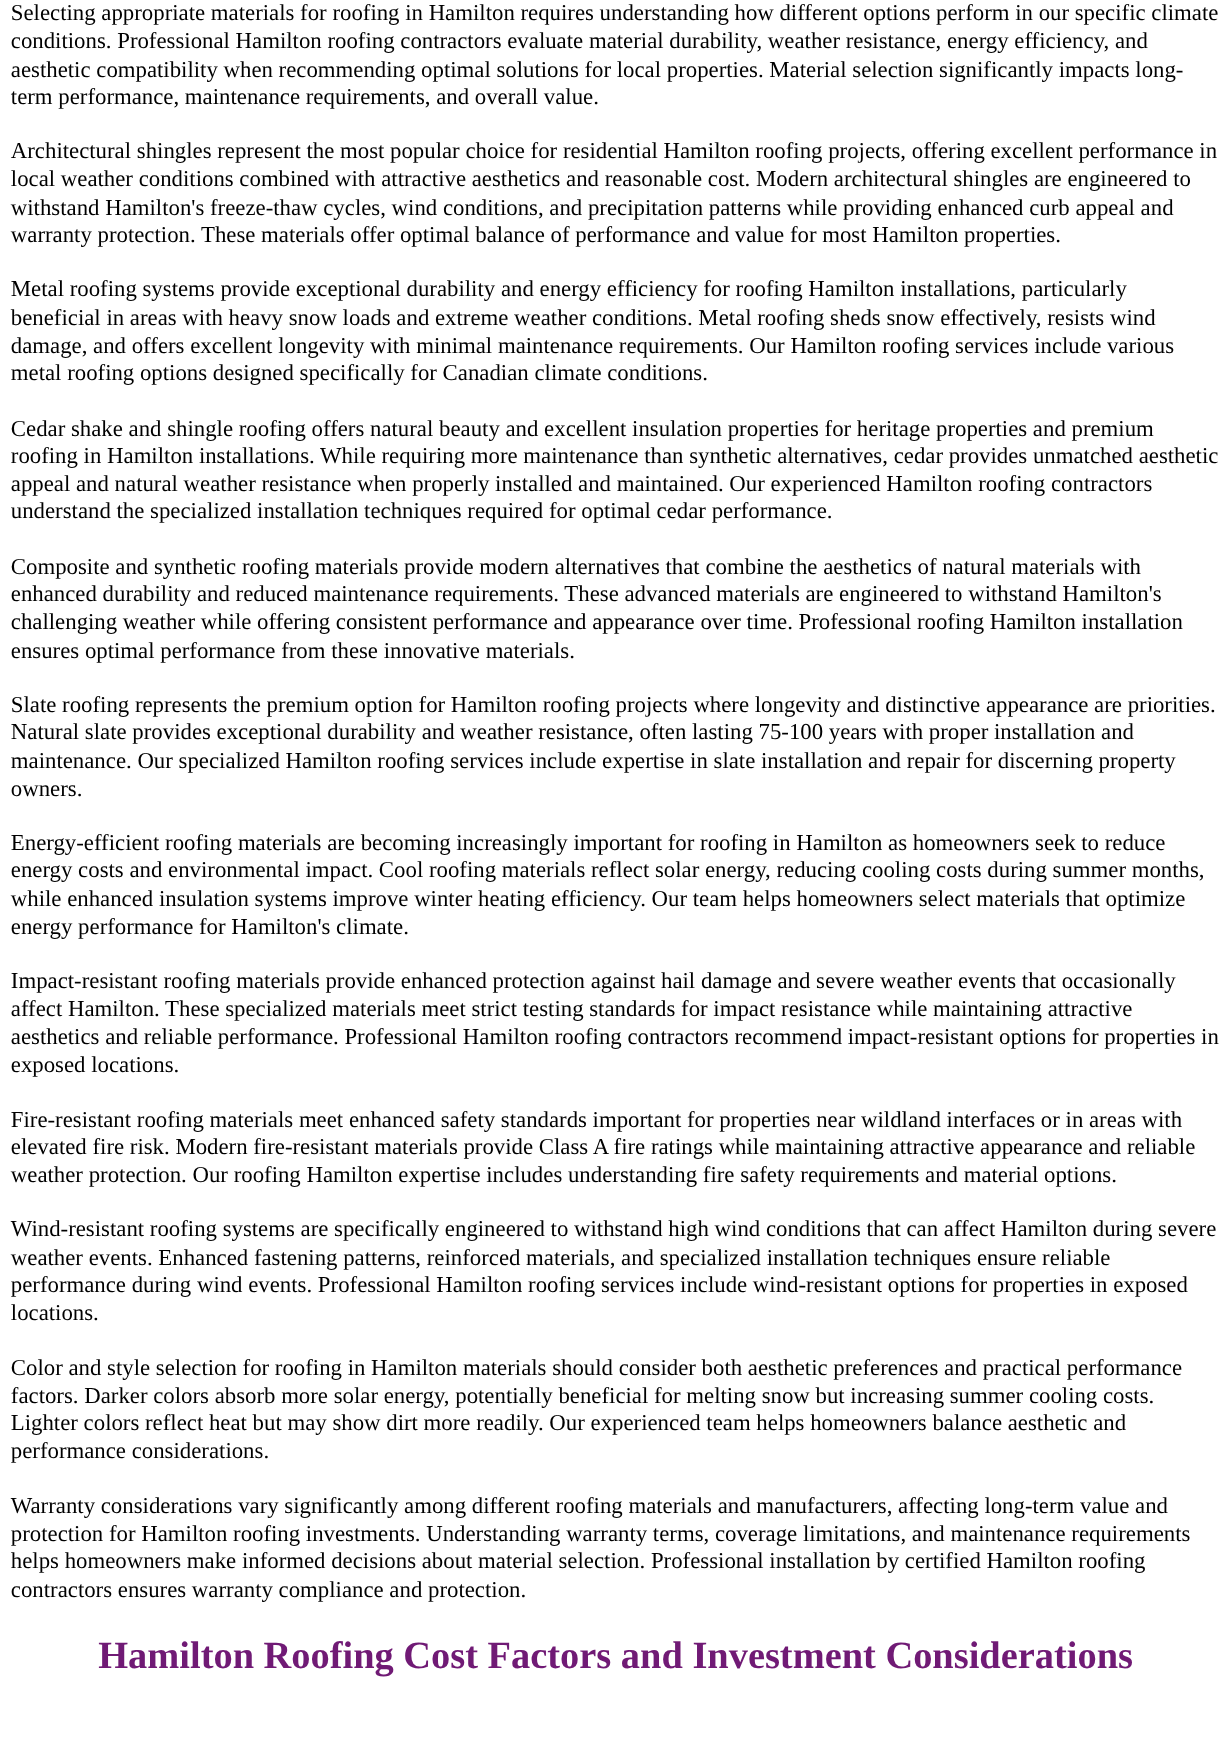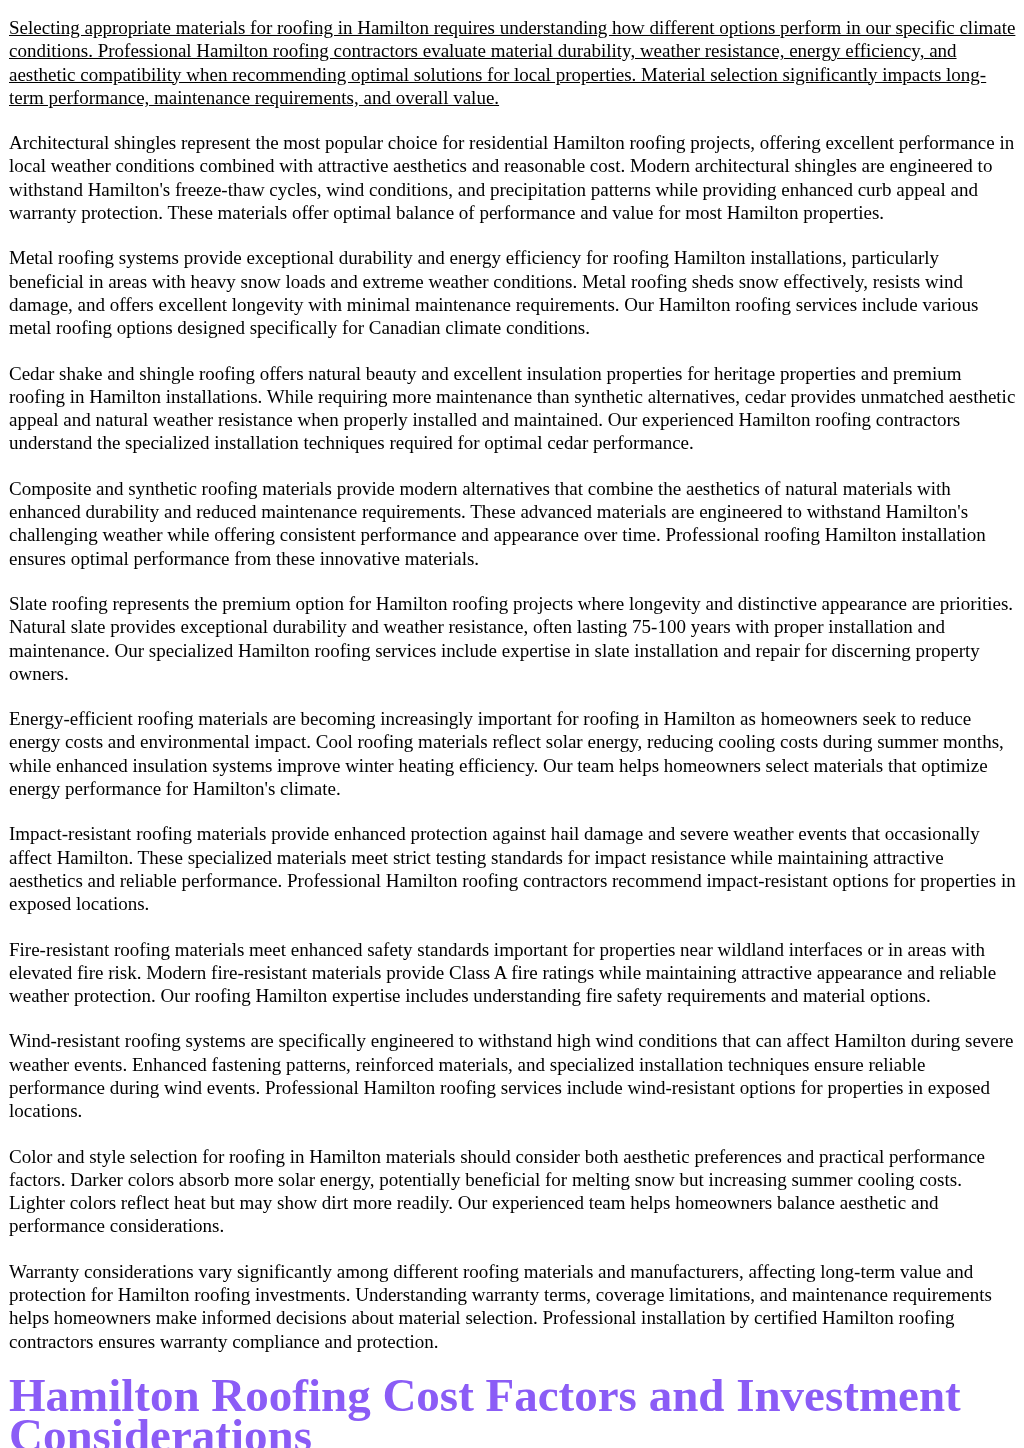--- a/index.html
+++ b/index.html
@@ -17,30 +17,30 @@
     font-family: "Liberation Serif", "DejaVu Serif", serif;
     font-size: 19px;
     line-height: 23.3px;
     overflow: hidden;
   }
   .page p {
     margin: 22px 0;
     text-align: left;
   }
   .page p:first-child {
-    margin-top: 16px;
-    text-decoration: underline;
+    margin-top: 0;
   }
   .page h1 {
     font-family: "Liberation Serif", "DejaVu Serif", serif;
-    font-size: 47px;
+    font-size: 32px;
     line-height: 40px;
     font-weight: bold;
     margin: 21px 0 20px 0;
-    color: #8b5cf6;
+    color: #701a75;
+    text-align: center;
   }
 </style>
 </head>
 <body>
 
 <div class="page">
   <p>Selecting appropriate materials for roofing in Hamilton requires understanding how different options perform in our specific climate conditions. Professional Hamilton roofing contractors evaluate material durability, weather resistance, energy efficiency, and aesthetic compatibility when recommending optimal solutions for local properties. Material selection significantly impacts long-term performance, maintenance requirements, and overall value.</p>
   <p>Architectural shingles represent the most popular choice for residential Hamilton roofing projects, offering excellent performance in local weather conditions combined with attractive aesthetics and reasonable cost. Modern architectural shingles are engineered to withstand Hamilton's freeze-thaw cycles, wind conditions, and precipitation patterns while providing enhanced curb appeal and warranty protection. These materials offer optimal balance of performance and value for most Hamilton properties.</p>
   <p>Metal roofing systems provide exceptional durability and energy efficiency for roofing Hamilton installations, particularly beneficial in areas with heavy snow loads and extreme weather conditions. Metal roofing sheds snow effectively, resists wind damage, and offers excellent longevity with minimal maintenance requirements. Our Hamilton roofing services include various metal roofing options designed specifically for Canadian climate conditions.</p>
   <p>Cedar shake and shingle roofing offers natural beauty and excellent insulation properties for heritage properties and premium roofing in Hamilton installations. While requiring more maintenance than synthetic alternatives, cedar provides unmatched aesthetic appeal and natural weather resistance when properly installed and maintained. Our experienced Hamilton roofing contractors understand the specialized installation techniques required for optimal cedar performance.</p>

